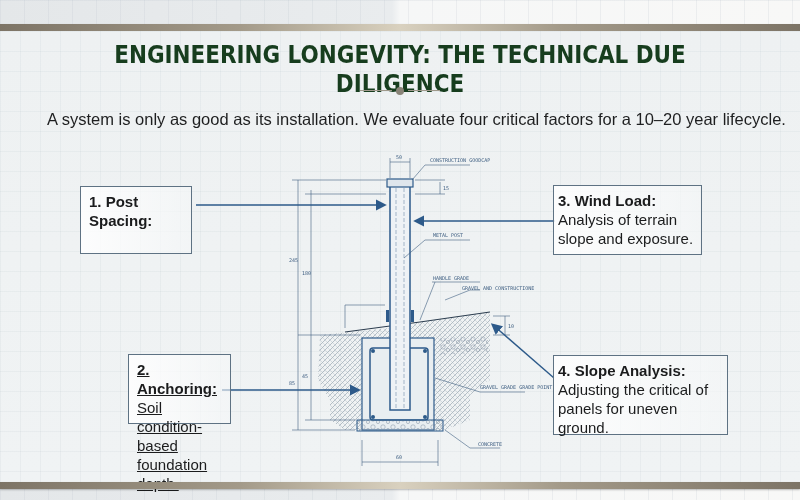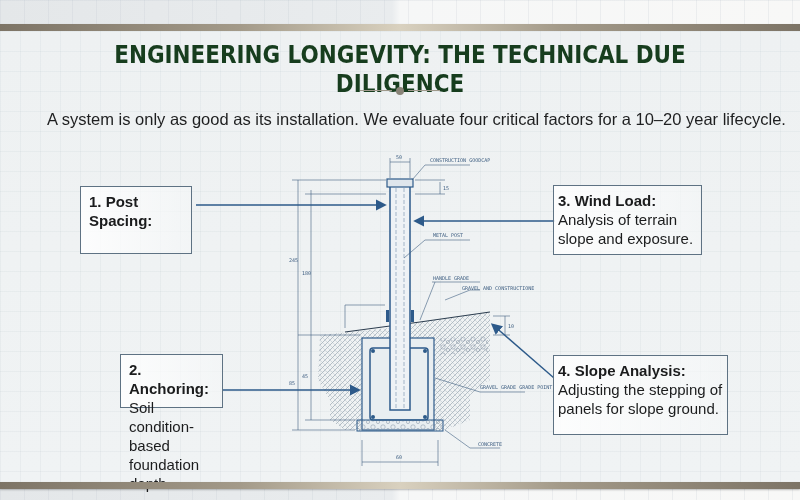--- a/index.html
+++ b/index.html
@@ -59,21 +59,21 @@
   }
   .callout {
     position: absolute;
     background: linear-gradient(90deg, rgba(255,255,255,0.85), rgba(245,247,248,0.6));
     border: 1.5px solid #5e7283;
     padding: 5px 4px;
     font-size: 15px; line-height: 19px; color: #1b1c1d;
   }
   .callout b { font-weight: bold; }
   .c1 { left: 80px; top: 186px; width: 112px; height: 68px; padding-left: 8px; }
-  .c2 { left: 120px; top: 354px; width: 103px; height: 54px; padding-left: 8px; }
+  .c2 { left: 128px; top: 354px; width: 103px; height: 70px; padding-left: 8px; text-decoration: underline; }
   .c3 { left: 553px; top: 185px; width: 149px; height: 70px; }
   .c4 { left: 553px; top: 355px; width: 175px; height: 80px; }
   .callout .head { display: block; }
   svg.drawing { position: absolute; left: 0; top: 0; }
   .lbl { font-family: "DejaVu Sans Mono", monospace; font-size: 5px; fill: #3f5f82; }
 </style>
 </head>
 <body>
 
 <div class="grid-bg"></div>
@@ -193,16 +193,16 @@
 <div class="callout c2">
   <b class="head">2. Anchoring:</b>
   <span>Soil condition-based foundation depth.</span>
 </div>
 <div class="callout c3">
   <b>3. Wind Load:</b>
   <span>Analysis of terrain slope and exposure.</span>
 </div>
 <div class="callout c4">
   <b class="head">4. Slope Analysis:</b>
-  <span>Adjusting the stepping of panels for slope ground.</span>
+  <span>Adjusting the critical of panels for uneven ground.</span>
 </div>
 
 <div class="frame-bar frame-bottom"></div>
 
 </body></html>

